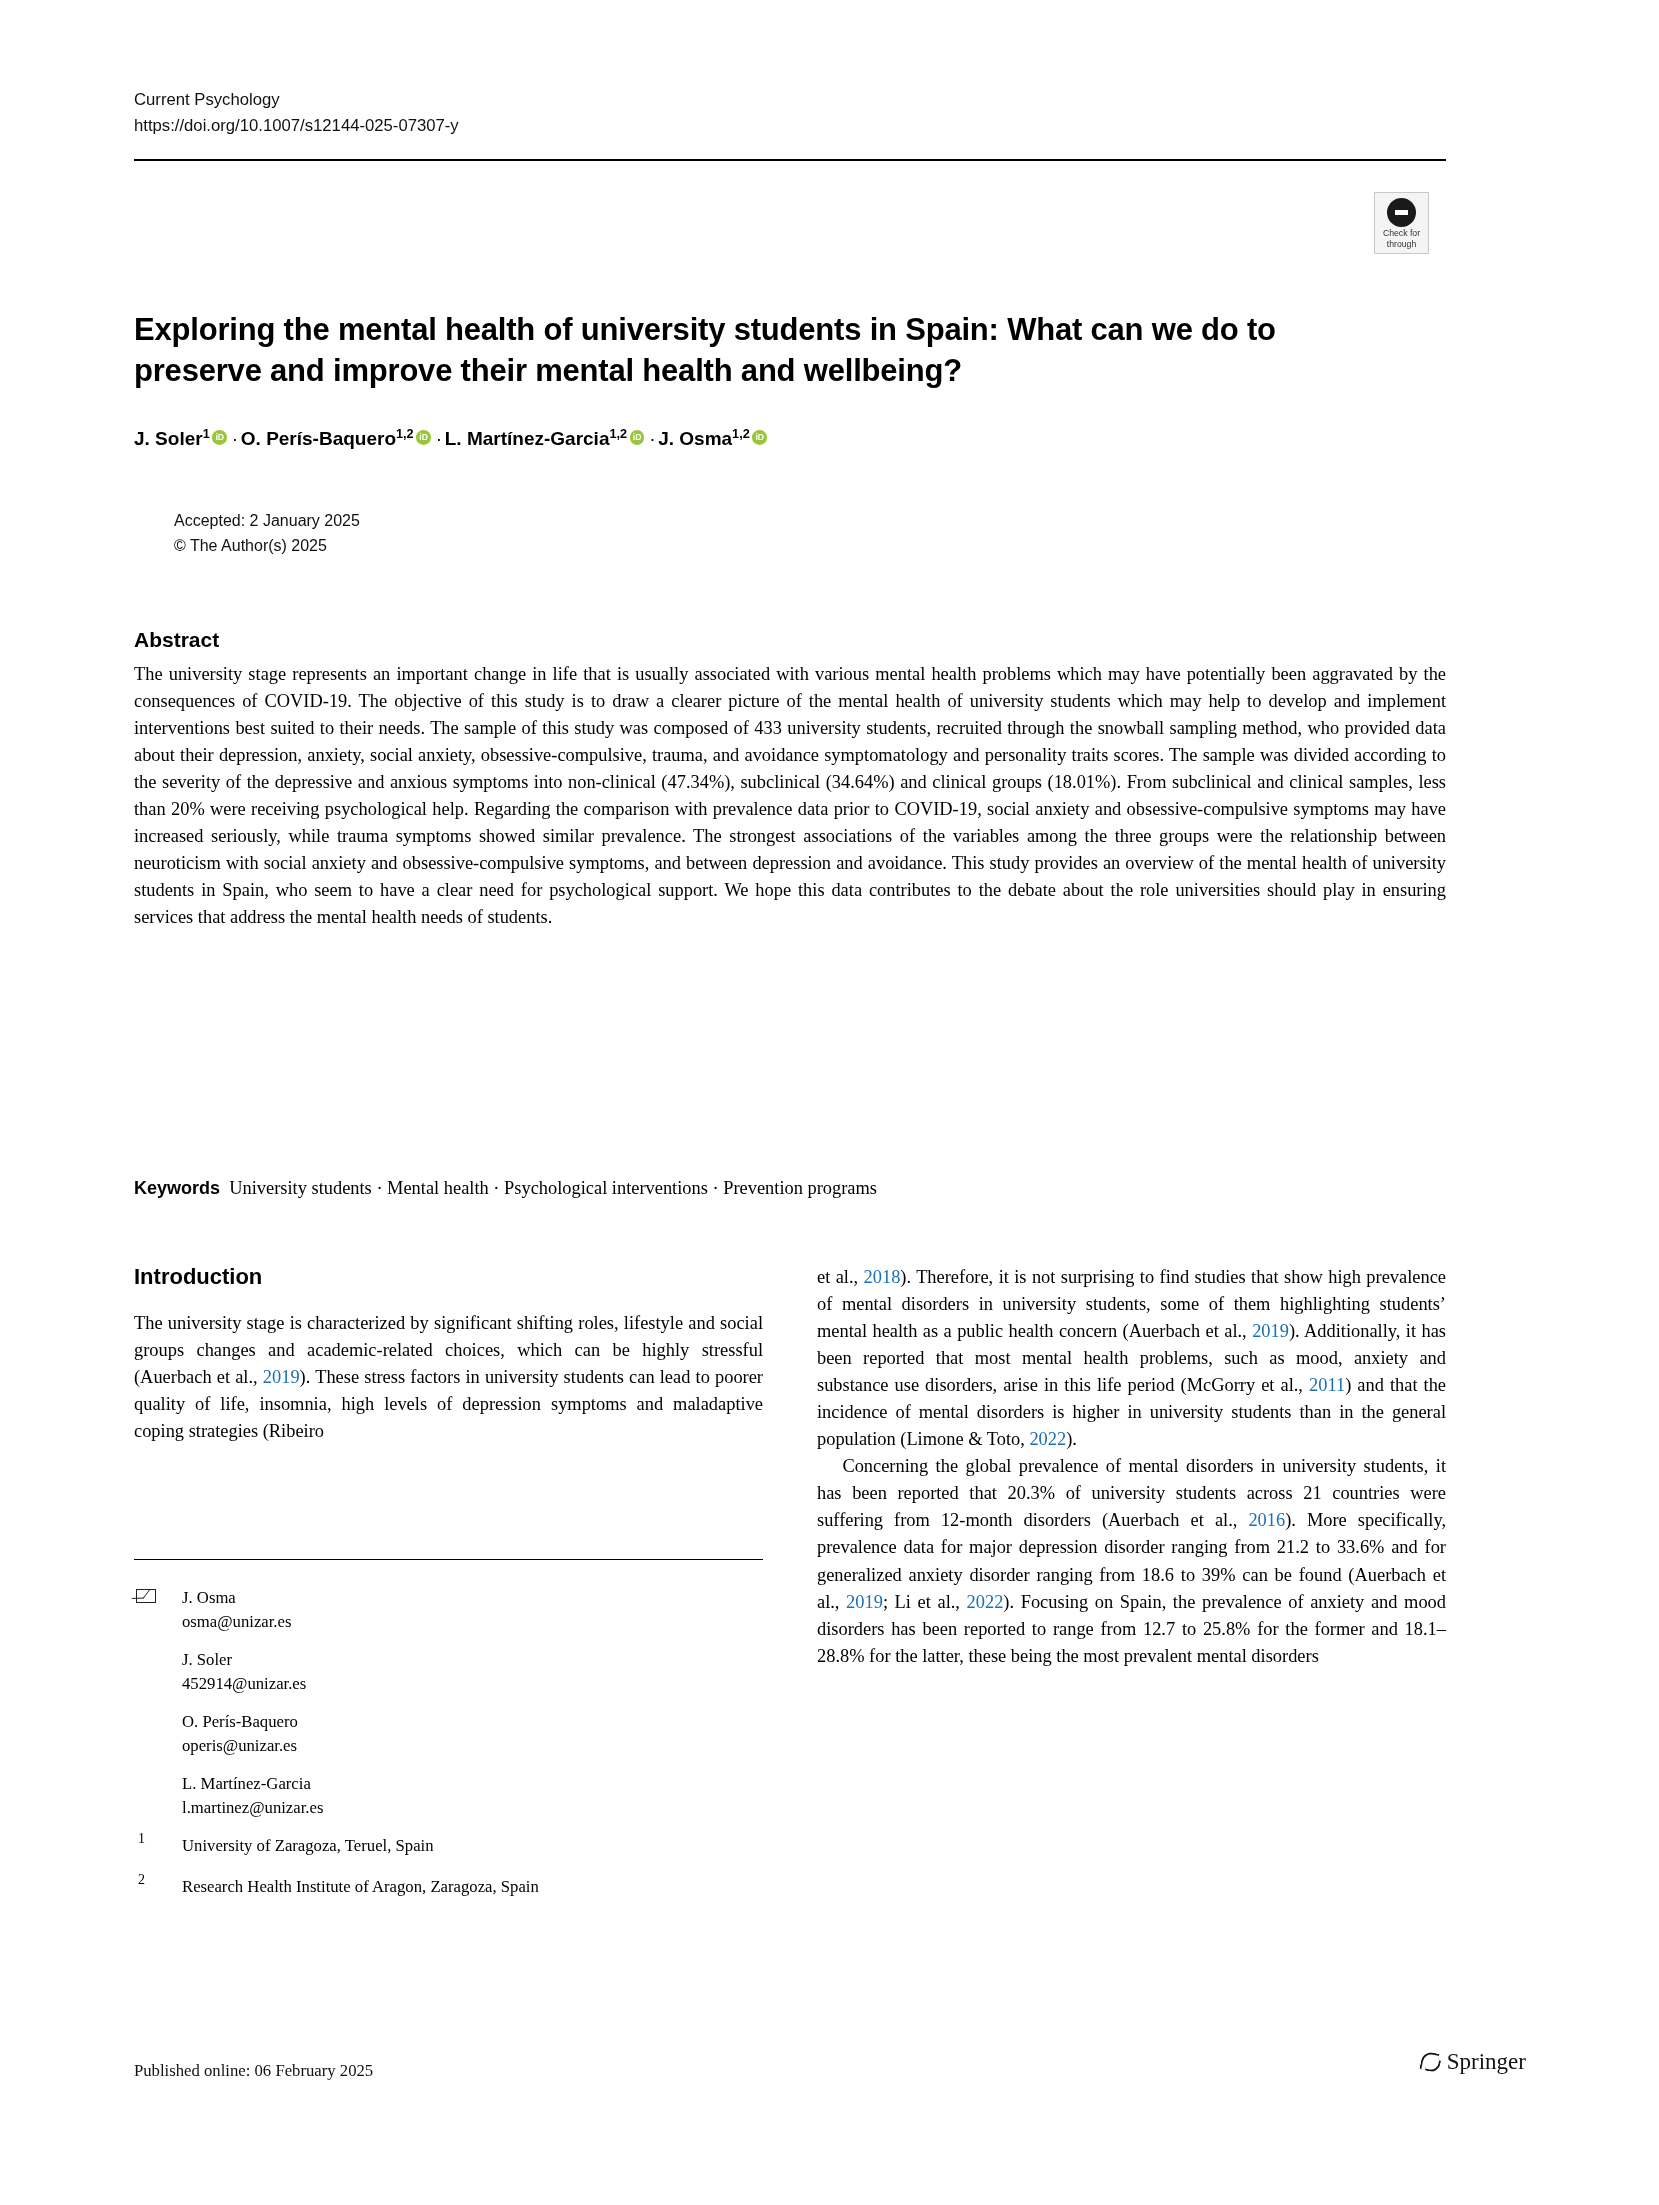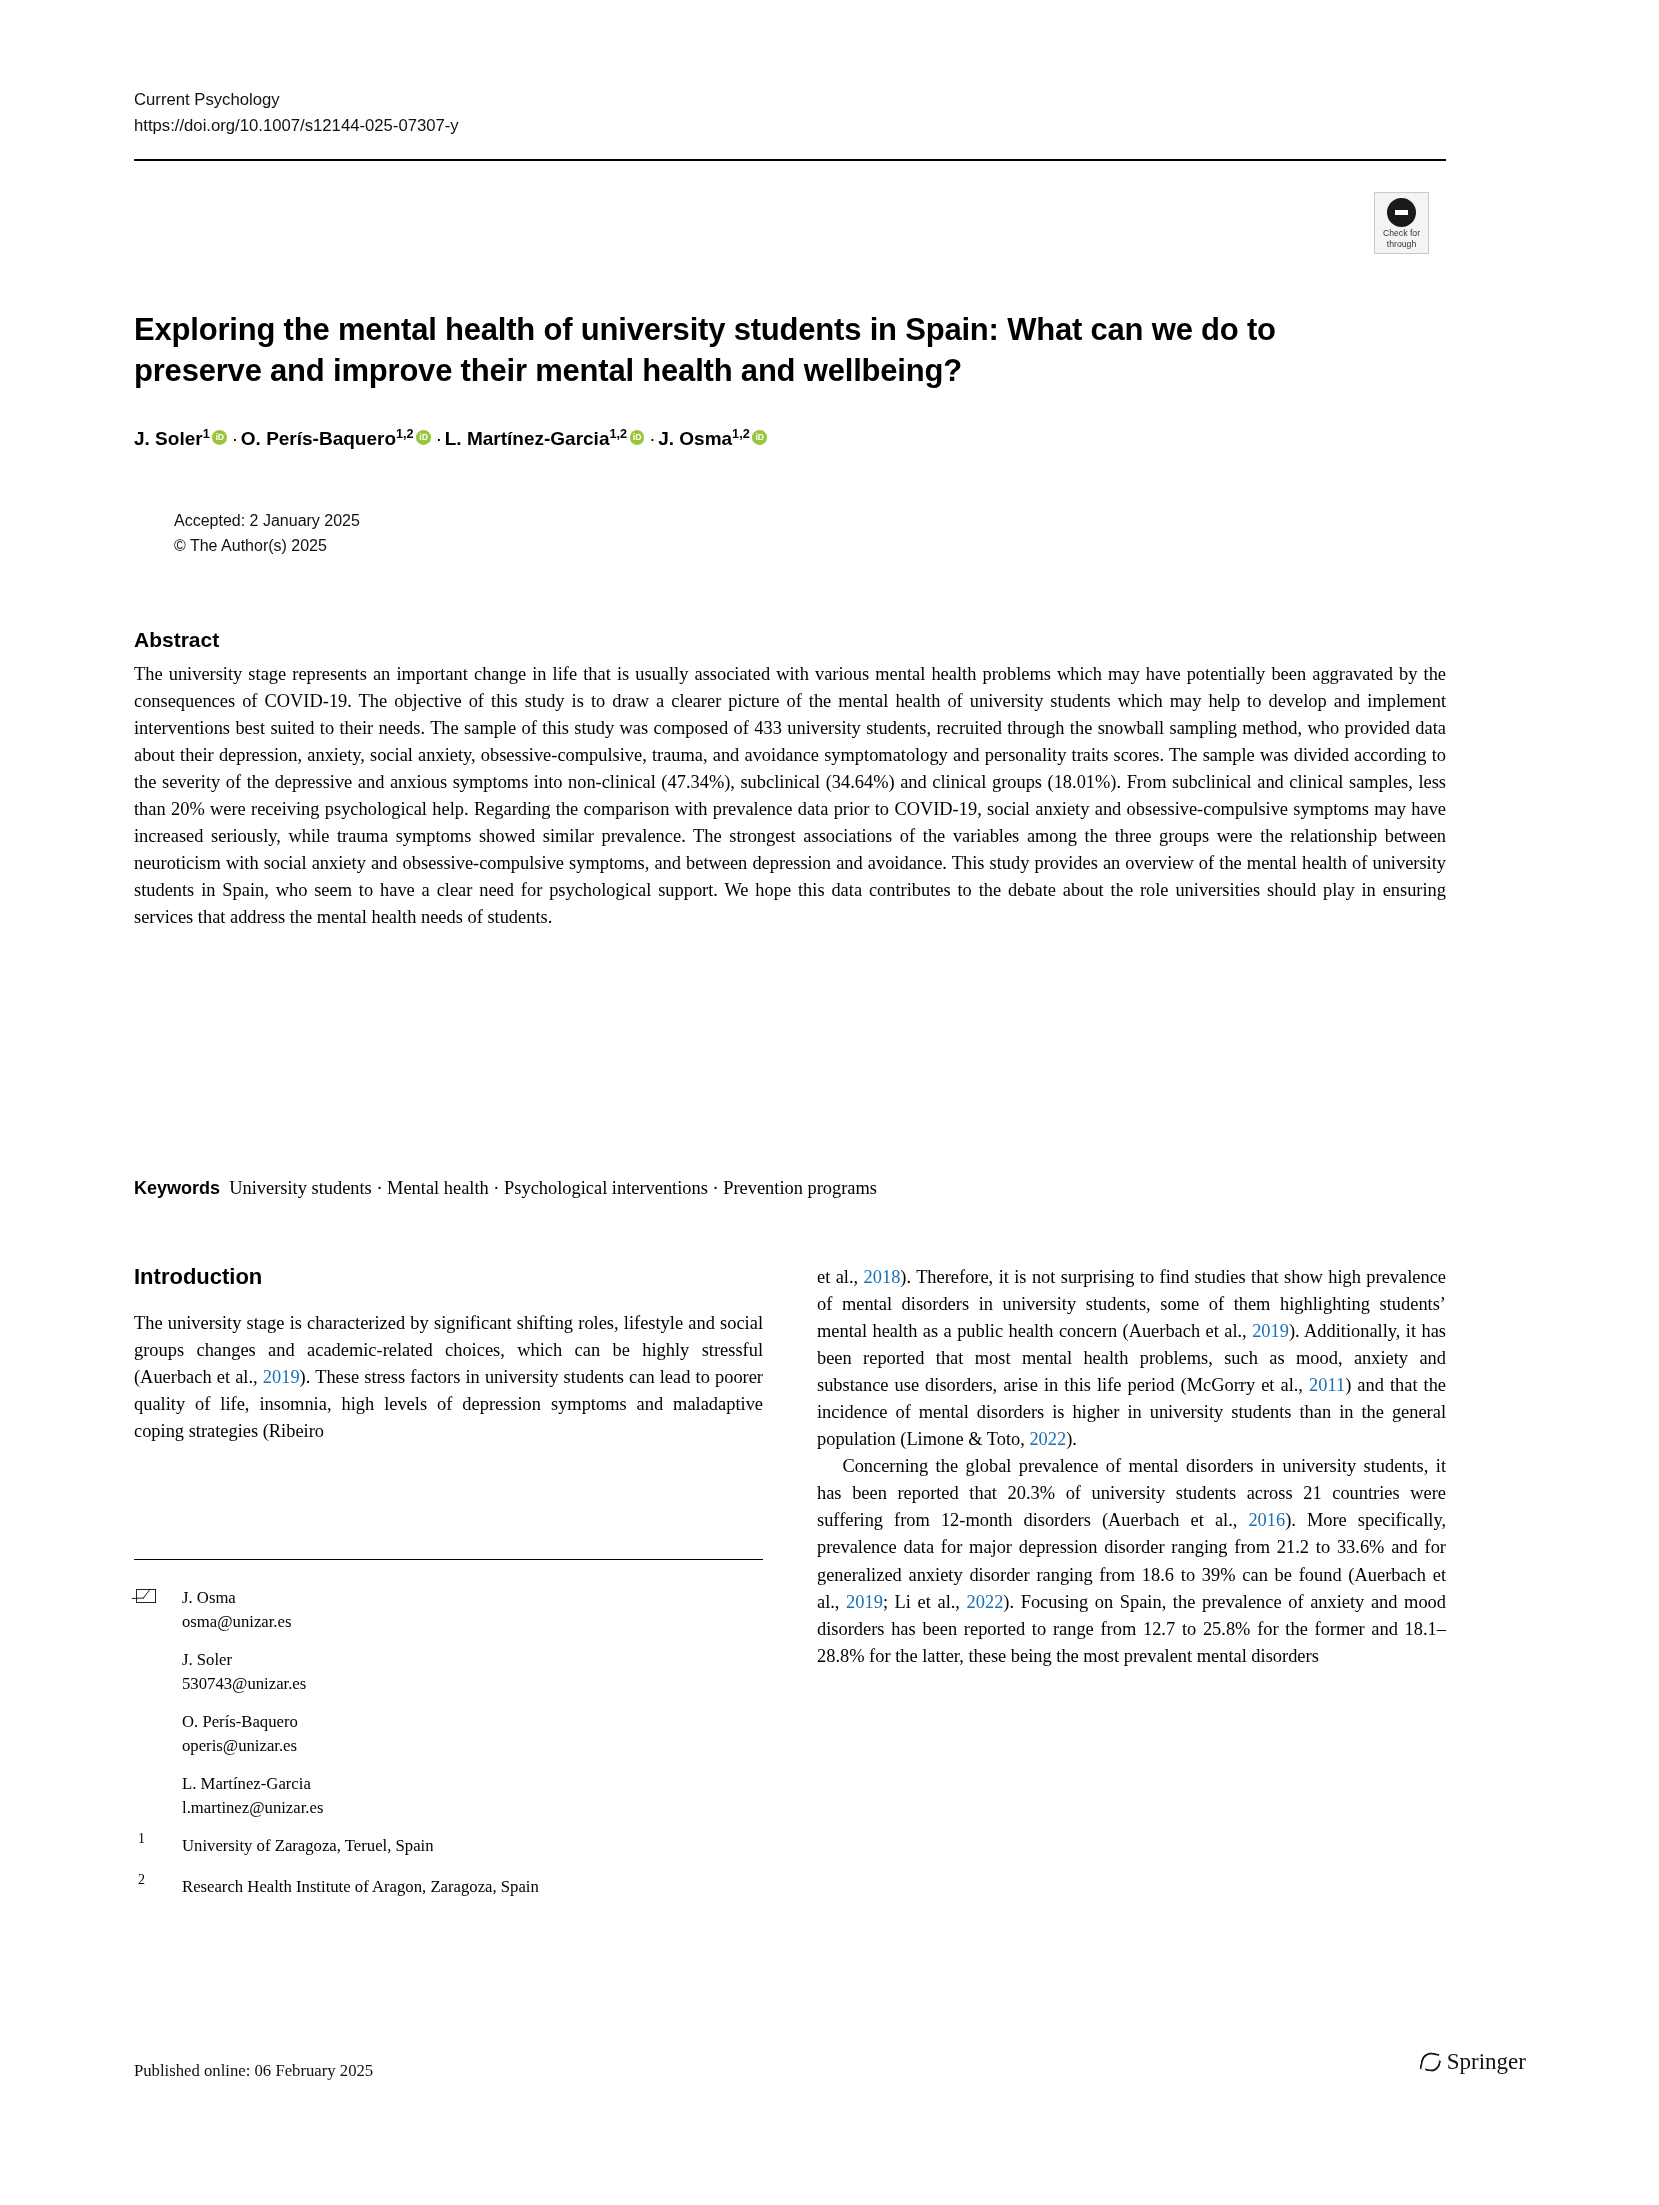--- a/index.html
+++ b/index.html
@@ -358,21 +358,21 @@
 
     <div class="foot-rule"></div>
     <div class="corresp">
       <div class="blk">
         <span class="mail-icon"></span>
         <div class="name">J. Osma</div>
         <div class="email">osma@unizar.es</div>
       </div>
       <div class="blk">
         <div class="name">J. Soler</div>
-        <div class="email">530743@unizar.es</div>
+        <div class="email">452914@unizar.es</div>
       </div>
       <div class="blk">
         <div class="name">O. Perís-Baquero</div>
         <div class="email">operis@unizar.es</div>
       </div>
       <div class="blk">
         <div class="name">L. Martínez-Garcia</div>
         <div class="email">l.martinez@unizar.es</div>
       </div>
 

